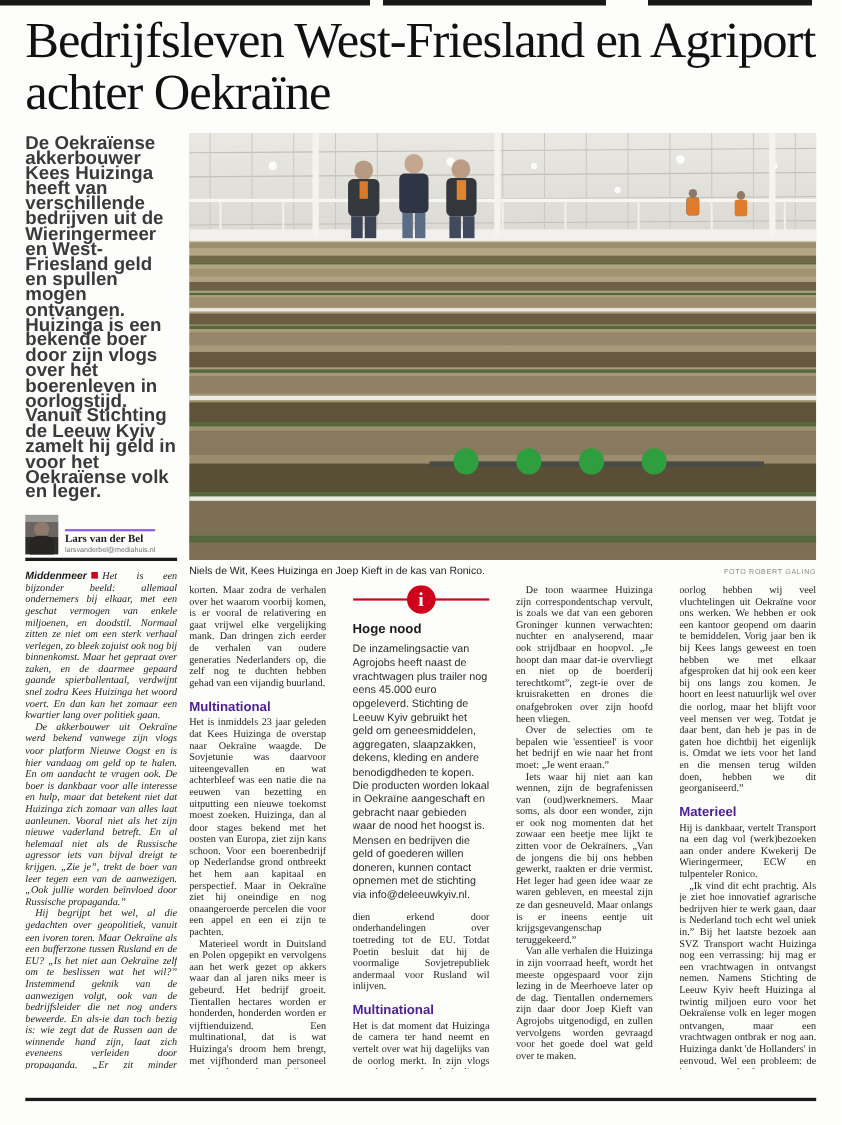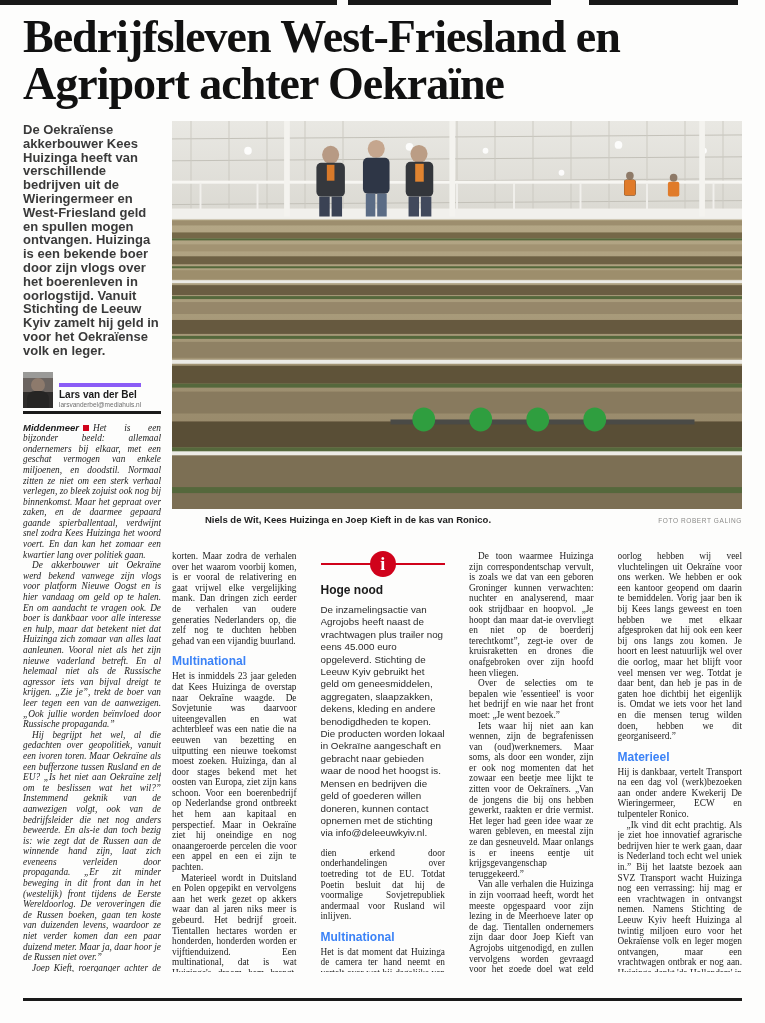--- a/index.html
+++ b/index.html
@@ -2,48 +2,48 @@
 <html lang="nl"><head>
 <meta charset="utf-8">
 <style>
   html,body{margin:0;padding:0;background:#ffffff;}
   .page{position:relative;width:765px;height:1023px;background:#fdfdfc;overflow:hidden;
         font-family:"Liberation Serif",serif;color:#1b1b1b;}
   .top-edge{height:5px;background:linear-gradient(90deg,#181818 0 44%,#fdfdfc 44% 45.5%,#181818 45.5% 72%,#fdfdfc 72% 77%,#181818 77% 96.5%,#fdfdfc 96.5%);}
   .kicker-row{margin:7px 23px 0 23px;font-family:"Liberation Sans",sans-serif;font-weight:700;
               font-size:13.5px;line-height:16px;}
   .kicker-label{color:#d0021b;font-size:12px;letter-spacing:.5px;text-transform:uppercase;margin-right:7px;}
-  .headline{margin:8px 23px 14px 23px;font-family:"Liberation Serif",serif;font-weight:700;
+  .headline{margin:8px 23px 14px 23px;font-family:"Liberation Serif",serif;font-weight:400;
             font-size:46px;line-height:47px;letter-spacing:-1px;color:#111;}
   .main{display:flex;gap:11px;padding:0 23px;height:851px;overflow:hidden;}
   .col-left{width:138px;flex:none;display:flex;flex-direction:column;}
-  .intro{font-family:"Liberation Sans",sans-serif;font-weight:700;font-size:13px;line-height:13.8px;
+  .intro{font-family:"Liberation Sans",sans-serif;font-weight:700;font-size:17px;line-height:13.8px;
          color:#3a3a3a;margin:2px 0 14px 0;}
   .byline{border-bottom:3px solid #1a1a1a;padding-bottom:3px;margin-bottom:9px;display:flex;align-items:flex-end;gap:6px;}
   .avatar{width:30px;height:36px;flex:none;background:linear-gradient(180deg,#9a9a98 0 18%,#6b6460 18% 55%,#2e2c2b 55%);
           position:relative;overflow:hidden;}
   .avatar:before{content:"";position:absolute;left:8px;top:6px;width:14px;height:14px;border-radius:50%;background:#8d7a6c;}
   .avatar:after{content:"";position:absolute;left:4px;top:19px;width:22px;height:18px;border-radius:8px 8px 0 0;background:#262524;}
   .byline-meta{display:flex;flex-direction:column;gap:1px;}
-  .byline-name{font-family:Liberation Sans, sans-serif;font-weight:700;font-size:10px;border-top:4px solid #8b5cf6;padding-top:2px;}
+  .byline-name{font-family:Liberation Serif, serif;font-weight:700;font-size:10px;border-top:2px solid #8b5cf6;padding-top:2px;}
   .byline-email{font-family:"Liberation Sans",sans-serif;font-size:6.5px;color:#6e6e6e;}
   .body-text{flex:1;overflow:hidden;font-style:italic;}
   .body-p{margin:0;font-size:9.3px;line-height:10.6px;text-align:justify;}
   .body-p.indent{text-indent:9px;}
   .dateline{font-family:"Liberation Sans",sans-serif;font-weight:700;font-size:9.5px;}
   .red-square{display:inline-block;width:6px;height:6px;background:#d0021b;margin:0 4px 0 4px;}
   .right-region{flex:1;display:flex;flex-direction:column;min-width:0;}
   .photo{height:388px;position:relative;overflow:hidden;background:#dcdad4;}
   .photo svg{display:block;width:100%;height:100%;}
   .caption-row{display:flex;justify-content:space-between;align-items:baseline;margin:5px 0 2px 0;}
-  .caption{font-family:"Liberation Sans",sans-serif;font-weight:700;font-size:9.5px;color:#222;margin-left:33px;}
+  .caption{font-family:"Liberation Sans",sans-serif;font-weight:400;font-size:9.5px;color:#222;}
   .credit{font-family:"Liberation Sans",sans-serif;font-size:6.5px;color:#8a8a88;letter-spacing:.6px;}
-  .cols4{display:flex;gap:24px;margin-top:24px;flex:1;overflow:hidden;}
+  .cols4{display:flex;gap:24px;margin-top:5px;flex:1;overflow:hidden;}
   .tcol{flex:1;min-width:0;overflow:hidden;}
-  .subhead{font-family:"Liberation Sans",sans-serif;font-weight:700;font-size:12px;margin:8px 0 3px 0;color:#3b82f6;}
+  .subhead{font-family:"Liberation Sans",sans-serif;font-weight:700;font-size:12px;margin:8px 0 3px 0;color:#4c1d95;}
   .infobox{margin-bottom:8px;}
   .infobox-rule{position:relative;height:26px;margin-bottom:6px;}
   .infobox-rule .line{position:absolute;left:0;right:0;top:12px;height:2px;background:#d0021b;}
   .info-icon{position:absolute;left:50%;top:0;transform:translateX(-50%);width:26px;height:26px;border-radius:50%;
              background:#d0021b;color:#fff;font-family:"Liberation Serif",serif;font-weight:700;font-size:18px;
              display:flex;align-items:center;justify-content:center;}
   .infobox-title{font-family:"Liberation Sans",sans-serif;font-weight:700;font-size:12px;margin:2px 0 7px 0;}
   .infobox-body{font-family:"Liberation Sans",sans-serif;font-size:9.8px;line-height:12.4px;color:#2a2a2a;}
   .bottom-rule{position:absolute;left:23px;right:23px;top:998px;height:3px;background:#1a1a1a;}
 </style>
@@ -240,21 +240,21 @@
             <div class="infobox-title">Hoge nood</div>
             <div class="infobox-body">De inzamelingsactie van Agrojobs heeft naast de vrachtwagen plus trailer nog eens 45.000 euro opgeleverd. Stichting de Leeuw Kyiv gebruikt het geld om geneesmiddelen, aggregaten, slaapzakken, dekens, kleding en andere benodigdheden te kopen. Die producten worden lokaal in Oekraïne aangeschaft en gebracht naar gebieden waar de nood het hoogst is. Mensen en bedrijven die geld of goederen willen doneren, kunnen contact opnemen met de stichting via info@deleeuwkyiv.nl.</div>
           </div>
           <p class="body-p">dien erkend door onderhandelingen over toetreding tot de EU. Totdat Poetin besluit dat hij de voormalige Sovjetrepubliek andermaal voor Rusland wil inlijven.</p>
           <div class="subhead">Multinational</div>
           <p class="body-p">Het is dat moment dat Huizinga de camera ter hand neemt en vertelt over wat hij dagelijks van de oorlog merkt. In zijn vlogs gaat het over de vluchtelingen die langs zijn landerijen trekken. Het gaat over de tekorten aan voedsel en</p>
         </div>
 
         <div class="tcol">
           <p class="body-p indent">De toon waarmee Huizinga zijn correspondentschap vervult, is zoals we dat van een geboren Groninger kunnen verwachten: nuchter en analyserend, maar ook strijdbaar en hoopvol. „Je hoopt dan maar dat-ie overvliegt en niet op de boerderij terechtkomt”, zegt-ie over de kruisraketten en drones die onafgebroken over zijn hoofd heen vliegen.</p>
-          <p class="body-p indent">Over de selecties om te bepalen wie 'essentieel' is voor het bedrijf en wie naar het front moet: „Je went bezoek.”</p>
+          <p class="body-p indent">Over de selecties om te bepalen wie 'essentieel' is voor het bedrijf en wie naar het front moet: „Je went eraan.”</p>
           <p class="body-p indent">Iets waar hij niet aan kan wennen, zijn de begrafenissen van (oud)werknemers. Maar soms, als door een wonder, zijn er ook nog momenten dat het zowaar een beetje mee lijkt te zitten voor de Oekraïners. „Van de jongens die bij ons hebben gewerkt, raakten er drie vermist. Het leger had geen idee waar ze waren gebleven, en meestal zijn ze dan gesneuveld. Maar onlangs is er ineens eentje uit krijgsgevangenschap teruggekeerd.”</p>
           <p class="body-p indent">Van alle verhalen die Huizinga in zijn voorraad heeft, wordt het meeste opgespaard voor zijn lezing in de Meerhoeve later op de dag. Tientallen ondernemers zijn daar door Joep Kieft van Agrojobs uitgenodigd, en zullen vervolgens worden gevraagd voor het goede doel wat geld over te maken.</p>
 
         </div>
 
         <div class="tcol">
           <p class="body-p">oorlog hebben wij veel vluchtelingen uit Oekraïne voor ons werken. We hebben er ook een kantoor geopend om daarin te bemiddelen. Vorig jaar ben ik bij Kees langs geweest en toen hebben we met elkaar afgesproken dat hij ook een keer bij ons langs zou komen. Je hoort en leest natuurlijk wel over die oorlog, maar het blijft voor veel mensen ver weg. Totdat je daar bent, dan heb je pas in de gaten hoe dichtbij het eigenlijk is. Omdat we iets voor het land en die mensen terug wilden doen, hebben we dit georganiseerd.”</p>
           <div class="subhead">Materieel</div>
           <p class="body-p">Hij is dankbaar, vertelt Transport na een dag vol (werk)bezoeken aan onder andere Kwekerij De Wieringermeer, ECW en tulpenteler Ronico.</p>
           <p class="body-p indent">„Ik vind dit echt prachtig. Als je ziet hoe innovatief agrarische bedrijven hier te werk gaan, daar is Nederland toch echt wel uniek in.” Bij het laatste bezoek aan SVZ Transport wacht Huizinga nog een verrassing: hij mag er een vrachtwagen in ontvangst nemen. Namens Stichting de Leeuw Kyiv heeft Huizinga al twintig miljoen euro voor het Oekraïense volk en leger mogen ontvangen, maar een vrachtwagen ontbrak er nog aan. Huizinga dankt 'de Hollanders' in eenvoud. Wel een probleem: de boer heeft geen vrachtwagenrijbewijs.</p>

